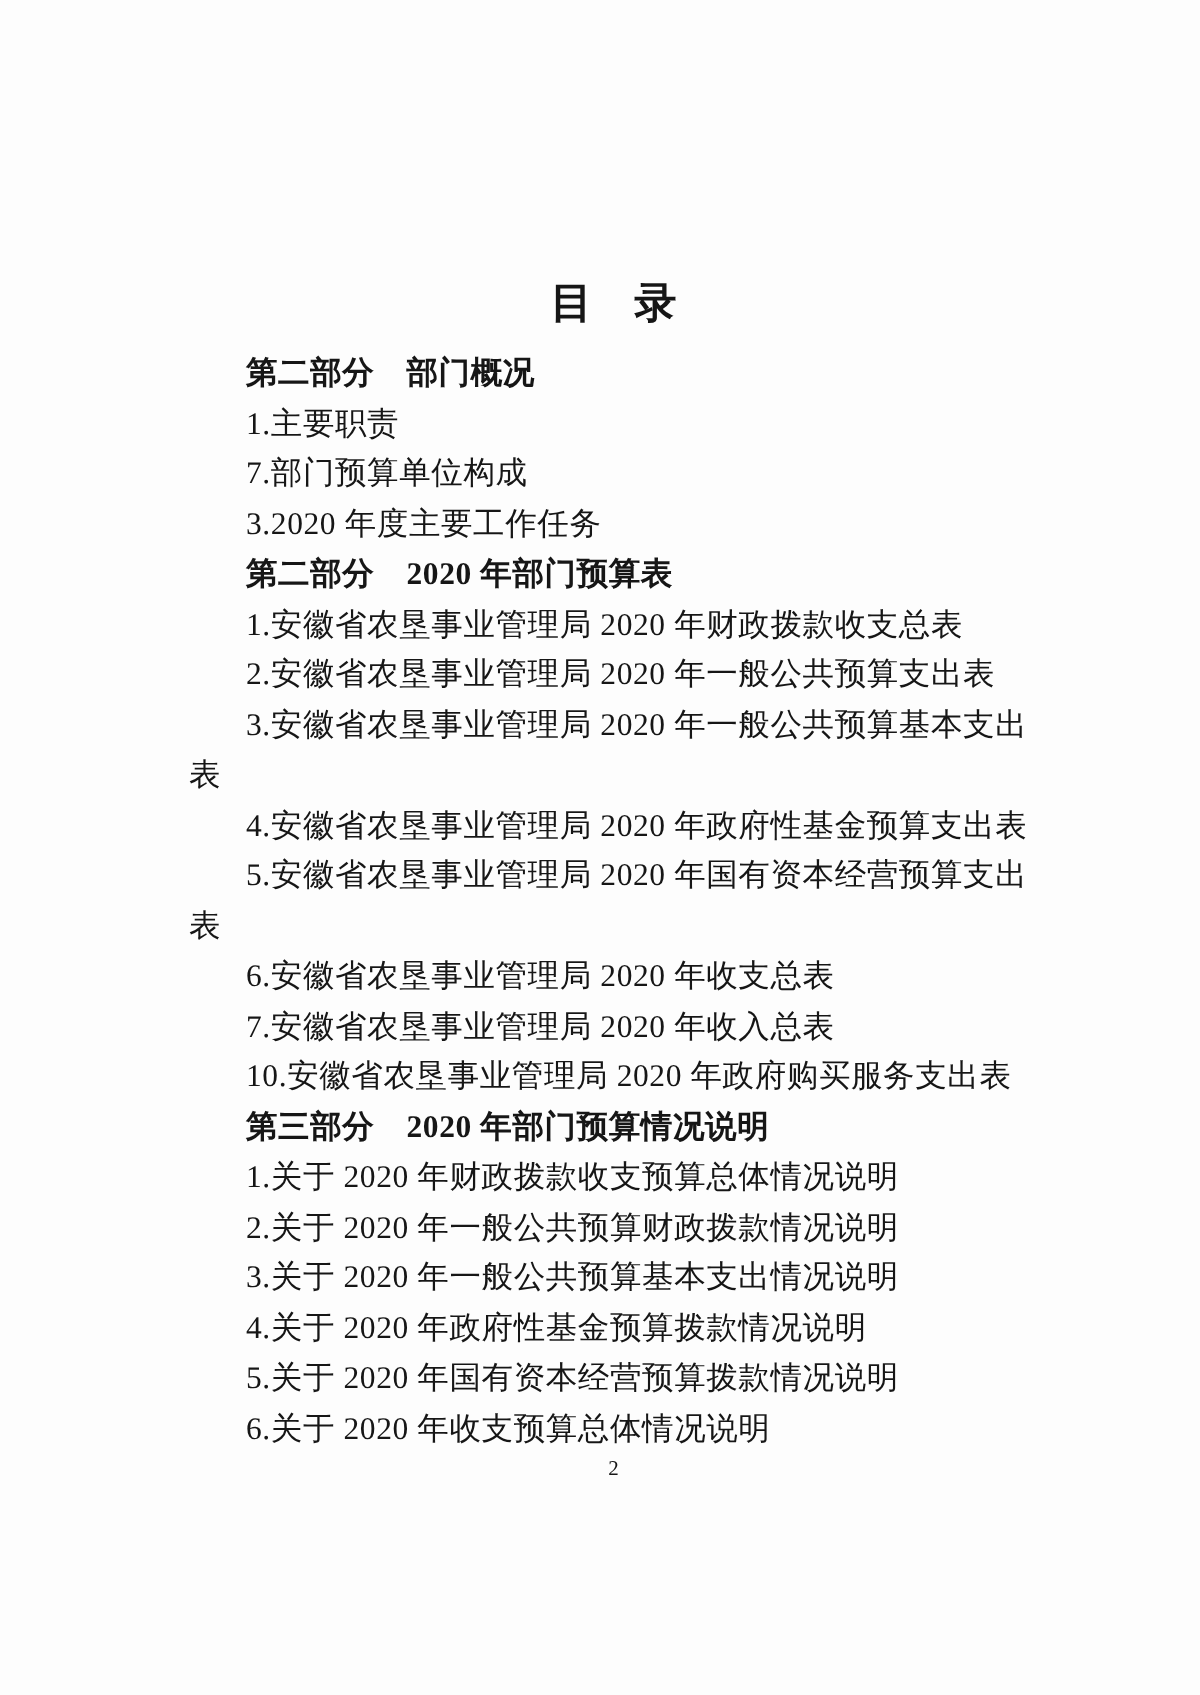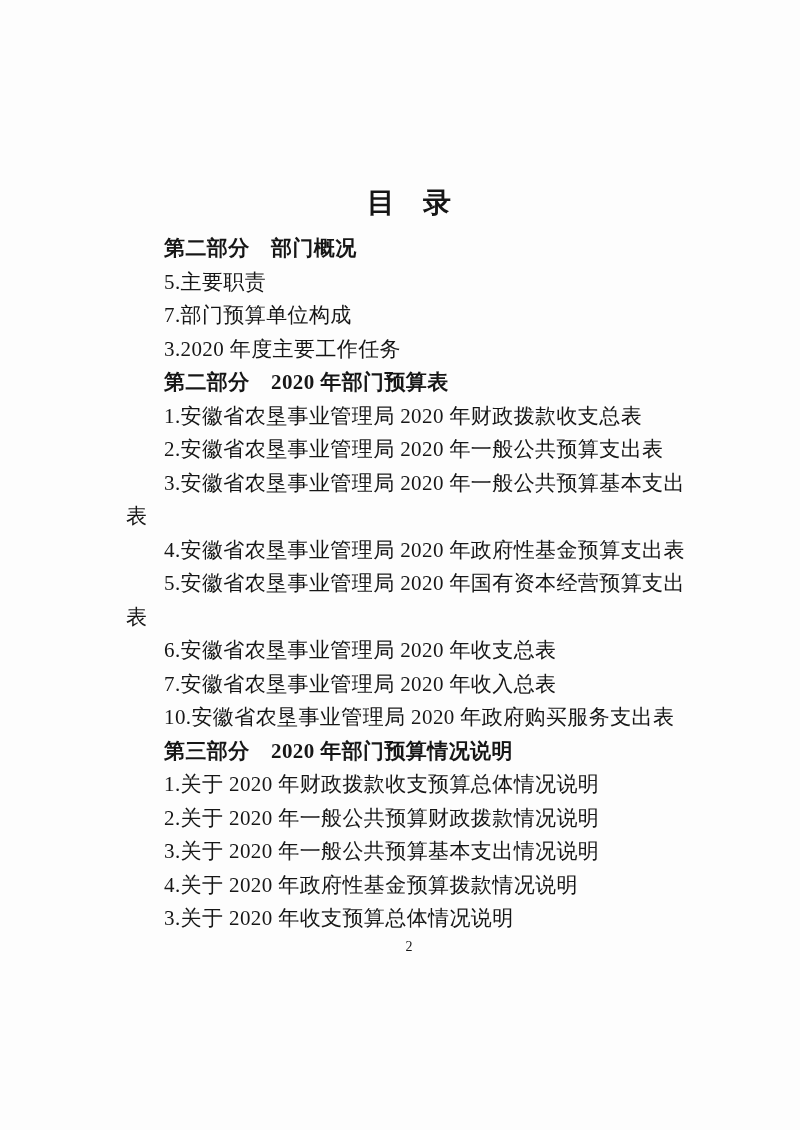--- a/index.html
+++ b/index.html
@@ -51,34 +51,35 @@
   }
 </style>
 </head>
 <body>
 
 <div class="page">
   <div class="doc">
     <h1 class="doc-title">目　录</h1>
     <div>
         <p class="line heading">第二部分　部门概况</p>
-        <p class="line item">5.主要职责</p>
+        <p class="line item">1.主要职责</p>
         <p class="line item">7.部门预算单位构成</p>
         <p class="line item">3.2020 年度主要工作任务</p>
         <p class="line heading">第二部分　2020 年部门预算表</p>
         <p class="line item">1.安徽省农垦事业管理局 2020 年财政拨款收支总表</p>
         <p class="line item">2.安徽省农垦事业管理局 2020 年一般公共预算支出表</p>
         <p class="line item">3.安徽省农垦事业管理局 2020 年一般公共预算基本支出表</p>
         <p class="line item">4.安徽省农垦事业管理局 2020 年政府性基金预算支出表</p>
         <p class="line item">5.安徽省农垦事业管理局 2020 年国有资本经营预算支出表</p>
         <p class="line item">6.安徽省农垦事业管理局 2020 年收支总表</p>
         <p class="line item">7.安徽省农垦事业管理局 2020 年收入总表</p>
         <p class="line item">10.安徽省农垦事业管理局 2020 年政府购买服务支出表</p>
         <p class="line heading">第三部分　2020 年部门预算情况说明</p>
         <p class="line item">1.关于 2020 年财政拨款收支预算总体情况说明</p>
         <p class="line item">2.关于 2020 年一般公共预算财政拨款情况说明</p>
         <p class="line item">3.关于 2020 年一般公共预算基本支出情况说明</p>
         <p class="line item">4.关于 2020 年政府性基金预算拨款情况说明</p>
-        <p class="line item">3.关于 2020 年收支预算总体情况说明</p>
+        <p class="line item">5.关于 2020 年国有资本经营预算拨款情况说明</p>
+        <p class="line item">6.关于 2020 年收支预算总体情况说明</p>
       </div>
     <div class="page-num">2</div>
   </div>
 </div>
 
 </body></html>

